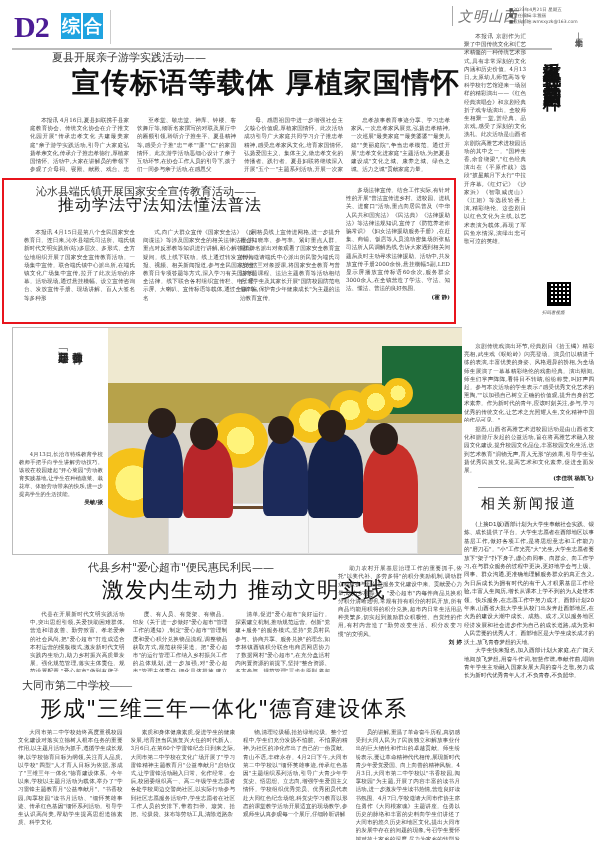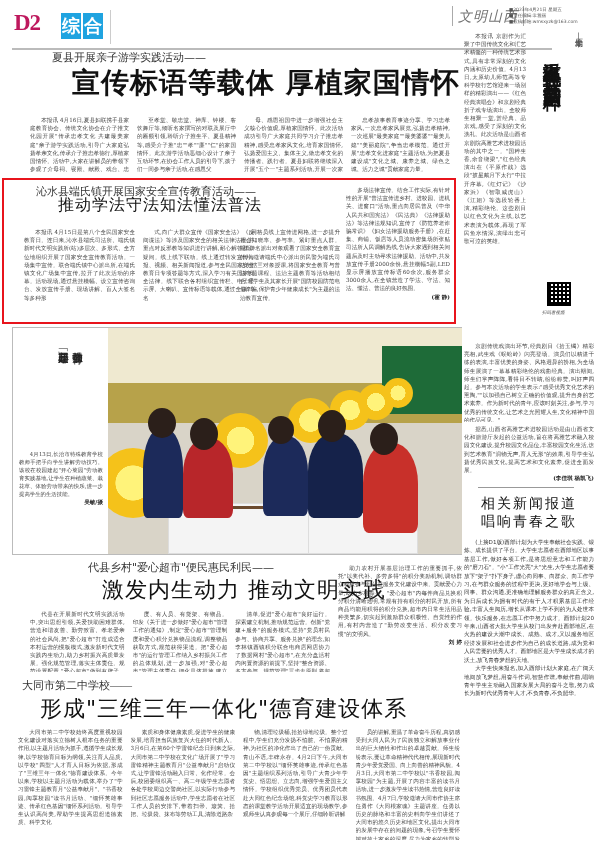--- a/index.html
+++ b/index.html
@@ -1,20 +1,20 @@
 <!DOCTYPE html>
 <html><head>
 <meta charset="utf-8">
 <style>
   * { box-sizing: border-box; margin: 0; padding: 0; }
   html, body { width: 600px; height: 849px; background: #fff; overflow: hidden; }
   body { font-family: "DejaVu Serif", serif; color: #222; position: relative; }
 
   .masthead { position: absolute; left: 12px; top: 4px; width: 580px; height: 42px; }
-  .page-num { position: absolute; left: 2px; top: 6px; font-family: "Liberation Serif", serif; font-weight: bold; font-size: 23px; letter-spacing: -1px; color: #be185d; }
+  .page-num { position: absolute; left: 2px; top: 6px; font-family: "Liberation Serif", serif; font-weight: bold; font-size: 30px; letter-spacing: -1px; color: #4c1d95; }
   .section-tag { position: absolute; left: 49px; top: 9px; display: flex; gap: 2px; }
   .section-tag span { display: block; width: 20px; height: 26px; background: #1fa3e0; color: #fff; font-family: "DejaVu Sans", sans-serif; font-weight: bold; font-size: 18px; line-height: 26px; text-align: center; }
   .section-sep { position: absolute; left: 98px; top: 6px; width: 1px; height: 34px; background: #ccc; }
   .paper-logo { position: absolute; left: 440px; top: 2px; font-family: "DejaVu Serif", serif; font-size: 14px; color: #737373; font-style: italic; letter-spacing: 1px; border-left: 1px solid #aaa; border-right: 1px solid #aaa; padding: 0 5px; height: 20px; line-height: 20px; }
   .meta { position: absolute; left: 497px; top: 3px; font-size: 4.5px; line-height: 6px; color: #555; font-family: "DejaVu Sans", sans-serif; }
   .meta div { white-space: nowrap; }
   .mast-rule { position: absolute; left: 0; top: 44px; width: 540px; height: 2px; background: #bbb; }
 
   .article { position: absolute; }
   .kicker { font-family: "DejaVu Sans", sans-serif; font-size: 11px; color: #333; white-space: nowrap; }
@@ -158,21 +158,20 @@
 </div>
 
 <div class="side-vol">
   <div class="top-text">
     <p>据悉,山西省高雅艺术进校园活动是由山西省文化和旅游厅发起的公益活动,旨在将高雅艺术融入校园文化建设,提升校园文化品位,丰富校园文化生活,达到艺术教育"润物无声,育人无形"的效果,引导学生弘扬优秀民族文化,提高艺术和文化素养,促进全面发展。</p>
     <div class="byline">(李佳琪 杨凯飞)</div>
   </div>
   <div class="rule"></div>
   <div class="headline light">
     <div>相关新闻报道</div>
-    <div>唱响青春之歌</div>
   </div>
   <div class="body">
     <p>(上接D1版)西部计划为大学生奉献社会实践、锻炼、成长提供了平台。大学生志愿者在西部地区以事基层工作,做好各项工作,是将思想意志和工作能力的"磨刀石"。"小"工作光亮"大"光生,大学生志愿者要放下"架子"扑下身子,虚心向同事、向群众、向工作学习,在与群众服务的过程中更决,更好地学会与上级、同事、群众沟通,更准确地理解服务群众的真正含义,为日后成长为拥有时代的有干人才积累基层工作经验,丰富人生阅历,增长从课本上学不到的为人处世本领。快乐服务,在志愿工作中努力成才。西部计划20年来,山西省大批大学生从校门出发奔赴西部地区,在火热的建设大潮中成长、成熟、成才,又以服务地区经济发展和社会进步作为自己的成长道路,成为党和人民需要的优秀人才。西部地区是大学生成长成才的沃土,放飞青春梦想的天地。</p>
     <p>大学生快来报名,加入西部计划大家庭,在广阔天地间放飞梦想,用奋斗作词,智慧作谱,奉献作曲,唱响青年学生主动融入国家发展大局的奋斗之歌,努力成长为新时代优秀青年人才,不负青春,不负韶华。</p>
   </div>
 </div>
 
 <div class="photo-box">
   <div class="photo-caption">
     <div class="vtitle">

